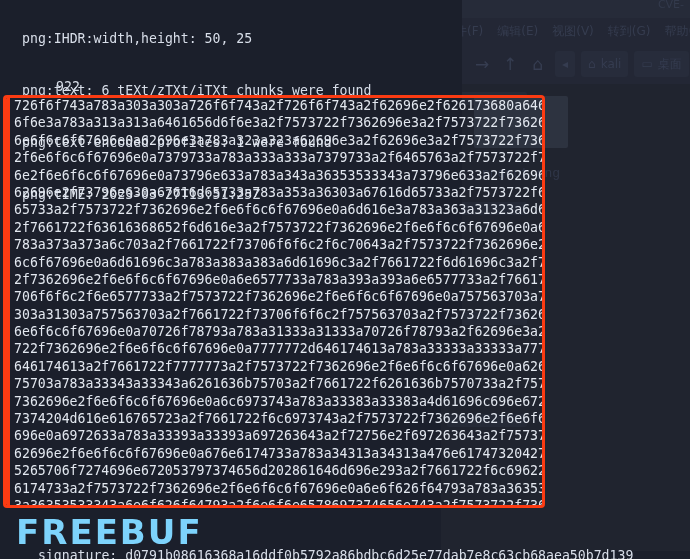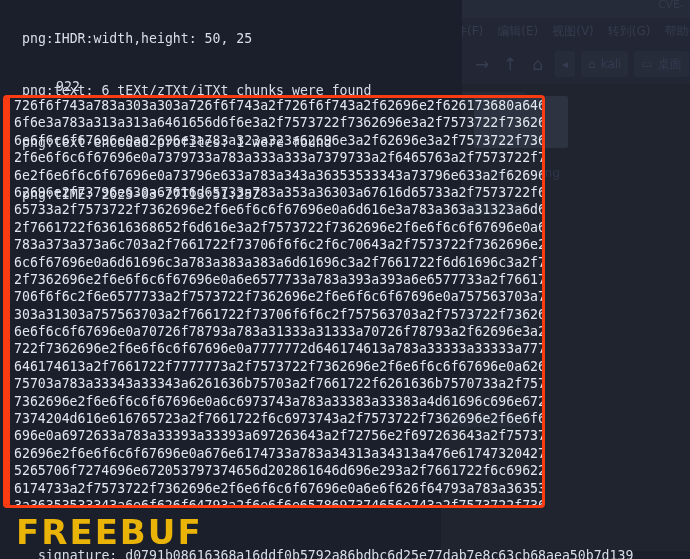--- a/index.html
+++ b/index.html
@@ -183,21 +183,21 @@
     font-size: 13.2px;
     line-height: 17.4px;
     white-space: pre;
   }
   #term-tail .line { height: 17.4px; }
 
   
   #watermark {
     position: absolute;
     left: 16px; top: 512px;
-    color: #eab308;
+    color: #7dd3fc;
     font-family: "DejaVu Sans", "Liberation Sans", sans-serif;
     font-size: 34px;
     font-weight: bold;
     letter-spacing: 2px;
     white-space: nowrap;
     pointer-events: none;
   }
   #watermark-top {
     position: absolute;
     left: 96px; top: 140px;

